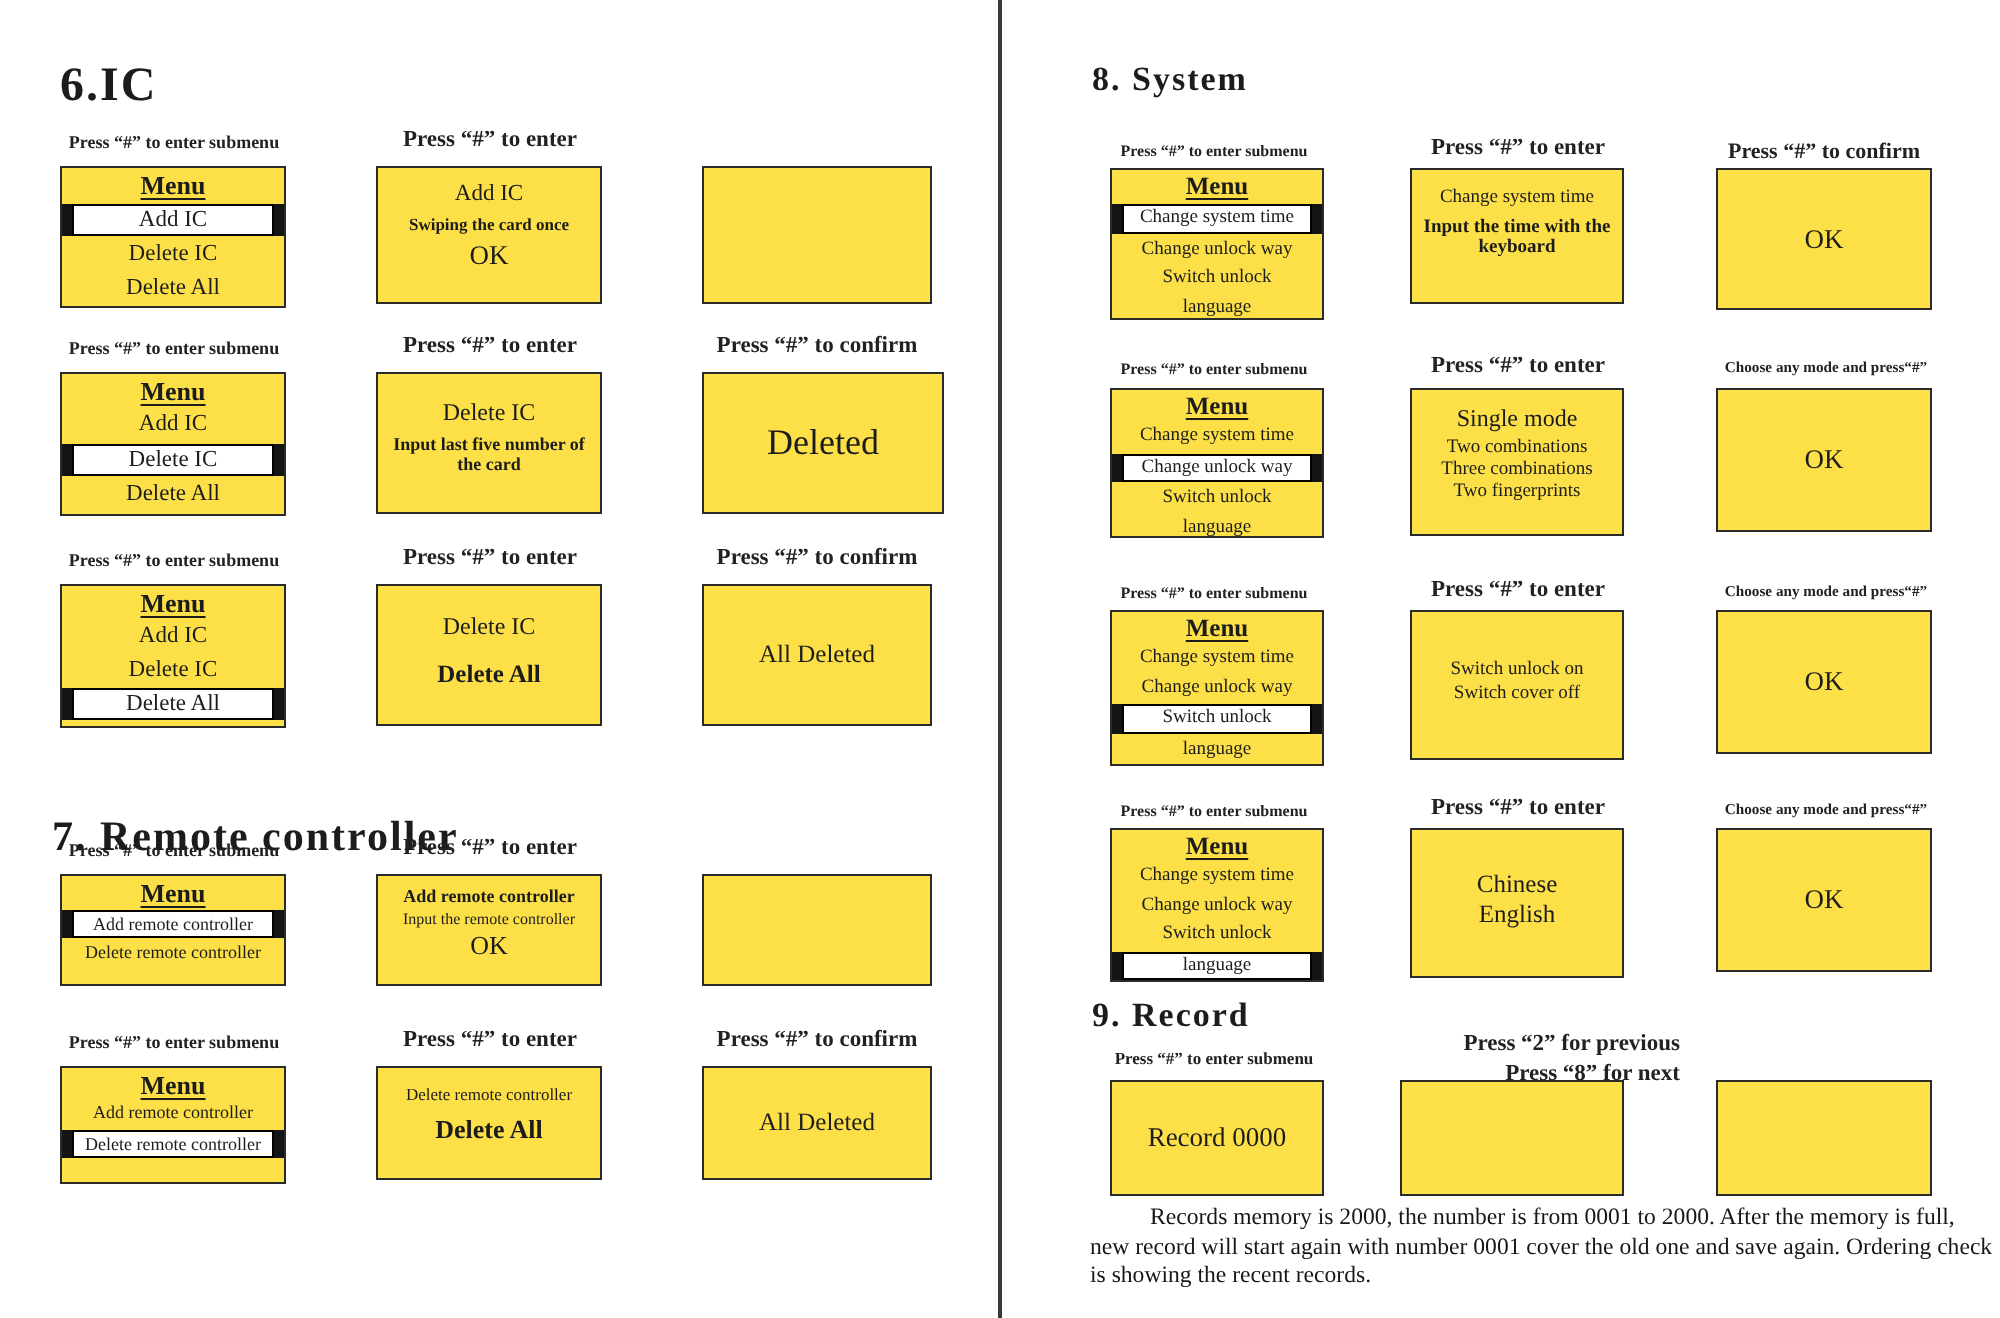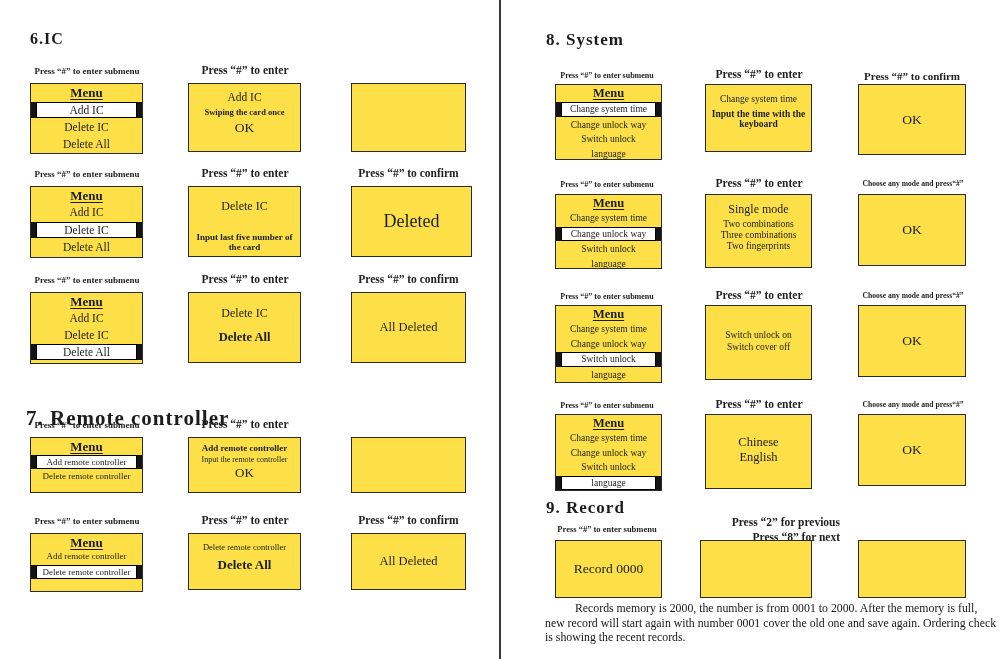--- a/index.html
+++ b/index.html
@@ -33,21 +33,21 @@
   .sysm .mi{font-size:9.5px;line-height:14.5px;}
   .sysm .sel .in{line-height:12.5px;}
   .ln{display:block;}
   .b{font-weight:bold;}
   .divider{position:absolute;background:#383838;}
   .note{position:absolute;font-size:11.8px;line-height:14.5px;text-indent:30px;text-align:left;color:#171717;}
 </style>
 </head>
 <body>
 
-<div class="h" style="left:30px;top:30px;font-size:16px;">6.IC</div>
+<div class="h" style="left:30px;top:30px;font-size:24px;">6.IC</div>
 
 <div class="lbl sm" style="left:18px;top:66px;width:138px;">Press “#” to enter submenu</div>
 <div class="box" style="left:30px;top:83px;width:113px;height:71px;">
   <div class="mtitle">Menu</div>
   <div class="mi sel">
       <span class="in">Add IC</span>
     </div>
   <div class="mi">Delete IC</div>
   <div class="mi">Delete All</div>
 </div>
@@ -64,21 +64,21 @@
   <div class="mtitle">Menu</div>
   <div class="mi">Add IC</div>
   <div class="mi sel">
       <span class="in">Delete IC</span>
     </div>
   <div class="mi">Delete All</div>
 </div>
 <div class="lbl md" style="left:184px;top:167px;width:122px;">Press “#” to enter</div>
 <div class="box" style="left:188px;top:186px;width:113px;height:71px;">
   <span class="ln" style="font-size:12px;margin-top:12px;">Delete IC</span>
-  <span class="ln b" style="font-size:9px;margin-top:18px;padding:0 3px;">Input last five number of the card</span>
+  <span class="ln b" style="font-size:9px;margin-top:3px;padding:0 3px;">Input last five number of the card</span>
 </div>
 <div class="lbl md" style="left:346px;top:167px;width:125px;">Press “#” to confirm</div>
 <div class="box vc" style="left:351px;top:186px;width:121px;height:71px;font-size:18px;">
   <span>Deleted</span>
 </div>
 
 <div class="lbl sm" style="left:18px;top:275px;width:138px;">Press “#” to enter submenu</div>
 <div class="box" style="left:30px;top:292px;width:113px;height:72px;">
   <div class="mtitle">Menu</div>
   <div class="mi">Add IC</div>

